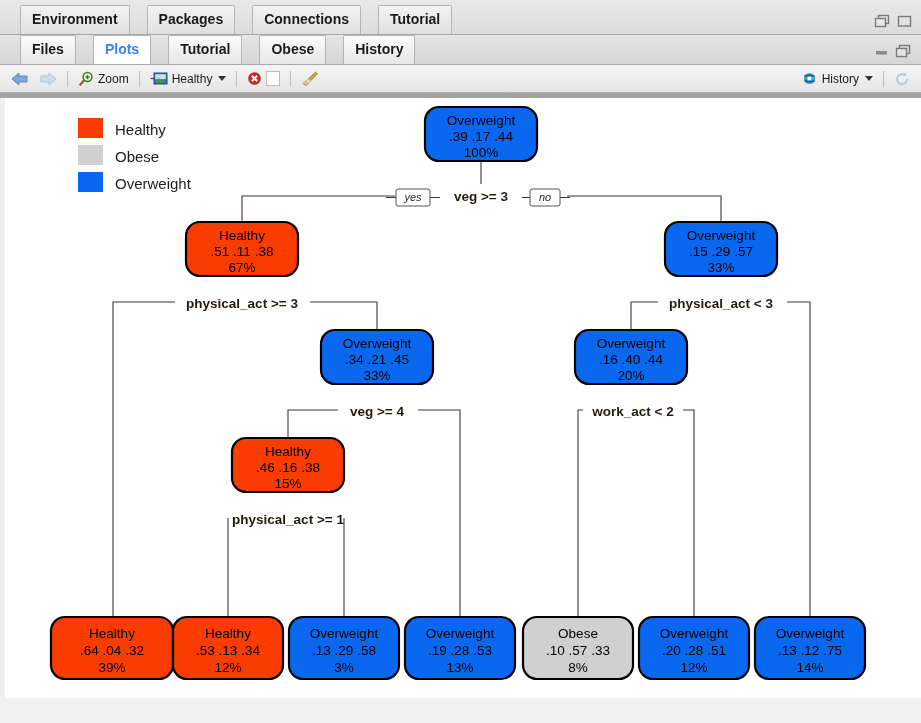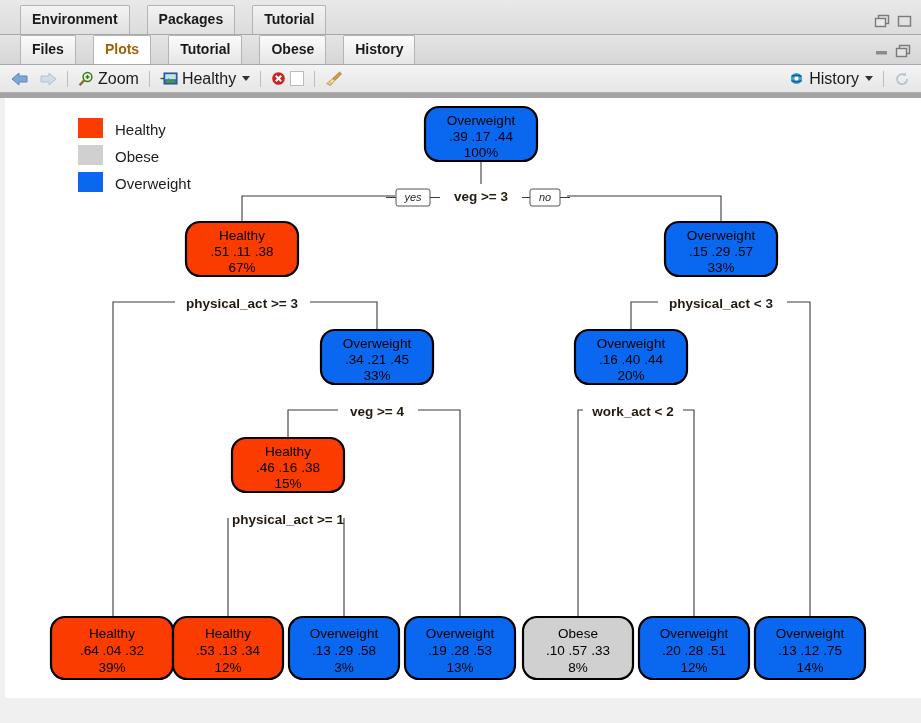--- a/index.html
+++ b/index.html
@@ -43,21 +43,21 @@
     background: linear-gradient(to bottom, #fbfbfb, #e6e6e6);
     margin-right: 1px;
     border-radius: 2px 2px 0 0;
     line-height: 15px;
     white-space: nowrap;
     cursor: default;
     margin-left: 16px;
   }
   .tab.active {
     background: #ffffff;
-    color: #a16207;
+    color: #3b82f6;
     position: relative;
     z-index: 3;
   }
   .tab.plain {
     background: linear-gradient(to bottom, #f3f3f3, #e0e0e0);
   }
   .tabstrip .filler {
     flex: 1 1 auto;
     height: 100%;
   }
@@ -71,21 +71,21 @@
 
   
   .plottoolbar {
     height: 28px;
     background: linear-gradient(to bottom, #f4f4f4, #e6e6e6);
     border-bottom: 1px solid #b0b0b0;
     display: flex;
     align-items: center;
     padding: 12px 6px;
     box-sizing: border-box;
-    font-size: 16px;
+    font-size: 12px;
     color: #1a1a1a;
   }
   .tbitem {
     display: flex;
     align-items: center;
     gap: 4px;
     padding: 2px 5px;
     cursor: default;
     white-space: nowrap;
   }
@@ -176,20 +176,21 @@
   }
 </style>
 </head>
 <body>
 
 <div id="app">
 
   <div class="tabstrip">
     <div class="tab plain">Environment</div>
     <div class="tab plain">Packages</div>
+    <div class="tab plain">Connections</div>
     <div class="tab plain">Tutorial</div>
     <div class="filler"></div>
     <div class="winbtns">
       <span>
         <svg width="17" height="14" viewBox="0 0 17 14">
             <rect x="4.5" y="1.5" width="10" height="8" fill="none" stroke="#7a7a7a" stroke-width="1.4"></rect>
             <rect x="1.5" y="4.5" width="10" height="8" fill="#e9e9e9" stroke="#7a7a7a" stroke-width="1.4"></rect>
           </svg>
       </span>
       <span>

